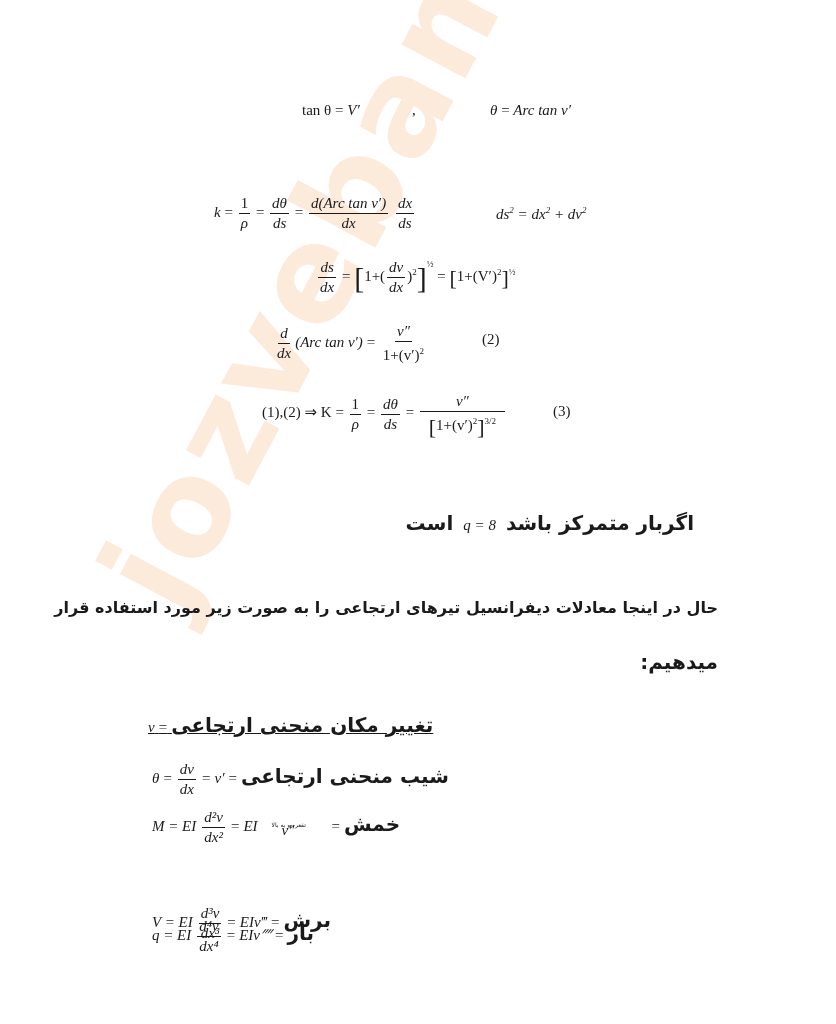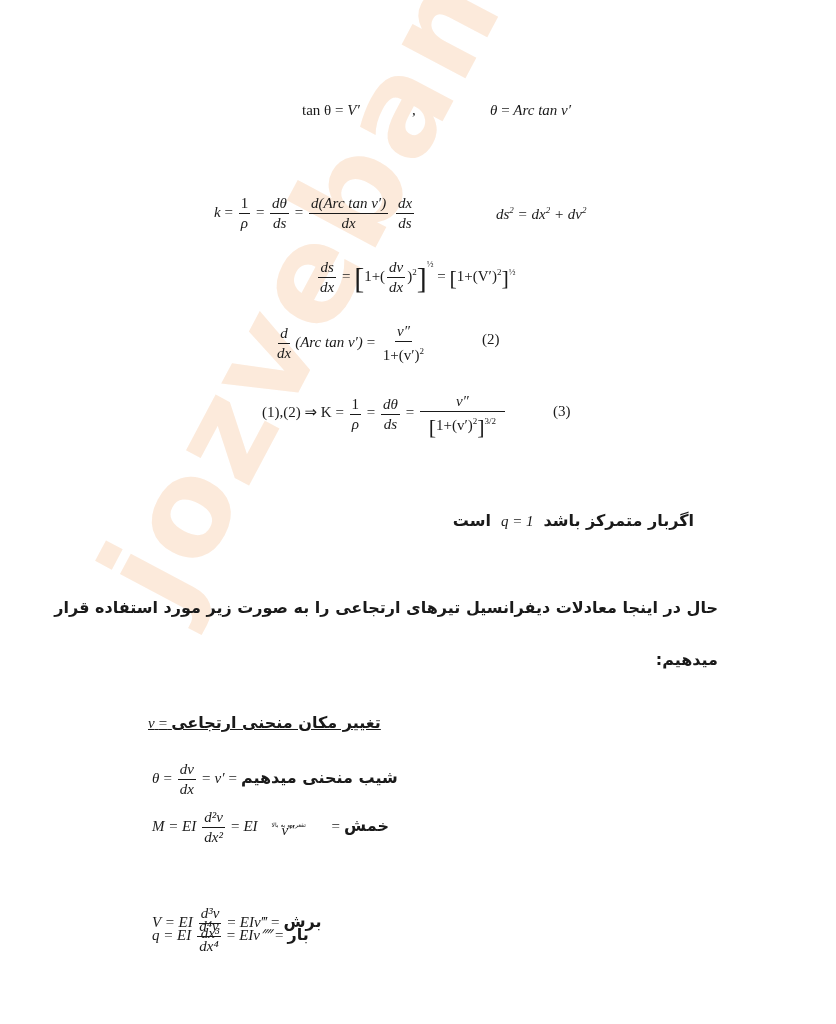--- a/index.html
+++ b/index.html
@@ -5,21 +5,21 @@
   html, body { margin: 0; padding: 0; }
   body { width: 836px; height: 1024px; background: #ffffff; position: relative; overflow: hidden; font-family: "Liberation Serif", serif; color: #1a1a1a; }
   .watermark { position: absolute; left: 70px; top: 560px; transform: rotate(-62deg); transform-origin: left top; font-family: "DejaVu Sans", sans-serif; font-weight: bold; font-size: 132px; letter-spacing: 4px; color: #fbe3cf; opacity: 0.75; white-space: nowrap; z-index: 0; pointer-events: none; }
   .abs { position: absolute; z-index: 1; white-space: nowrap; }
   .m { font-family: "Liberation Serif", serif; font-size: 15px; }
   .it { font-style: italic; }
   .frac { display: inline-flex; flex-direction: column; align-items: center; vertical-align: middle; margin: 0 2px; }
   .frac > .num { border-bottom: 1px solid #1a1a1a; padding: 0 2px; line-height: 19px; }
   .frac > .den { padding: 0 2px; line-height: 19px; }
   sup { font-size: 9px; }
-  .fa { font-family: "DejaVu Sans", sans-serif; font-size: 16px; font-weight: bold; direction: rtl; unicode-bidi: isolate; }
+  .fa { font-family: "DejaVu Sans", sans-serif; font-size: 20px; font-weight: bold; direction: rtl; unicode-bidi: isolate; }
   .bracket { font-size: 30px; font-weight: 200; vertical-align: middle; line-height: 1; }
   .sbr { font-size: 22px; vertical-align: middle; }
   .tiny { font-size: 6px; vertical-align: top; position: relative; top: -14px; }
 </style>
 </head>
 <body>
 
 <div class="watermark">jozvebama.ir</div>
 
 <div class="abs m" style="left:302px; top:102px;">
@@ -94,40 +94,40 @@
     </span> =
   <span class="frac">
       <span class="num it" style="padding:0 36px;">v″</span>
       <span class="den"><span class="sbr">[</span><span>1+(v′)</span><sup>2</sup><span class="sbr">]</span><sup>3/2</sup></span>
     </span>
 </div>
 <div class="abs m" style="left:553px; top:403px;">(3)</div>
 
 <div class="abs" style="right:142px; top:511px; direction:rtl;">
   <span class="fa">اگربار متمرکز باشد</span>
-  <span class="m it" style="direction:ltr; unicode-bidi:isolate; margin:0 6px;">q = 1</span>
+  <span class="m it" style="direction:ltr; unicode-bidi:isolate; margin:0 6px;">q = 8</span>
   <span class="fa">است</span>
 </div>
 
 <div class="abs fa" style="right:118px; top:598px; width:580px; text-align:justify; text-align-last:justify; font-size:16px;">حال در اینجا معادلات دیفرانسیل تیرهای ارتجاعی را به صورت زیر مورد استفاده قرار</div>
 <div class="abs fa" style="right:118px; top:650px;">میدهیم:</div>
 
 <div class="abs" style="left:148px; top:713px;text-decoration:underline;">
   <span class="m it">v</span> <span class="m">=</span>
   <span class="fa">تغییر مکان منحنی ارتجاعی</span>
 </div>
 
 <div class="abs" style="left:152px; top:760px;">
   <span class="m it">θ</span> <span class="m">=</span>
   <span class="frac m it">
       <span class="num">dv</span>
       <span class="den">dx</span>
     </span>
   <span class="m">=</span> <span class="m it">v′</span> <span class="m">=</span>
-  <span class="fa">شیب منحنی میدهیم</span>
+  <span class="fa">شیب منحنی ارتجاعی</span>
 </div>
 
 <div class="abs" style="left:152px; top:808px;">
   <span class="m it">M = EI</span>
   <span class="frac m it">
       <span class="num">d²v</span>
       <span class="den">dx²</span>
     </span>
   <span class="m">=</span> <span class="m it">EI</span>
   <span style="display:inline-block; width:42px; position:relative;">

